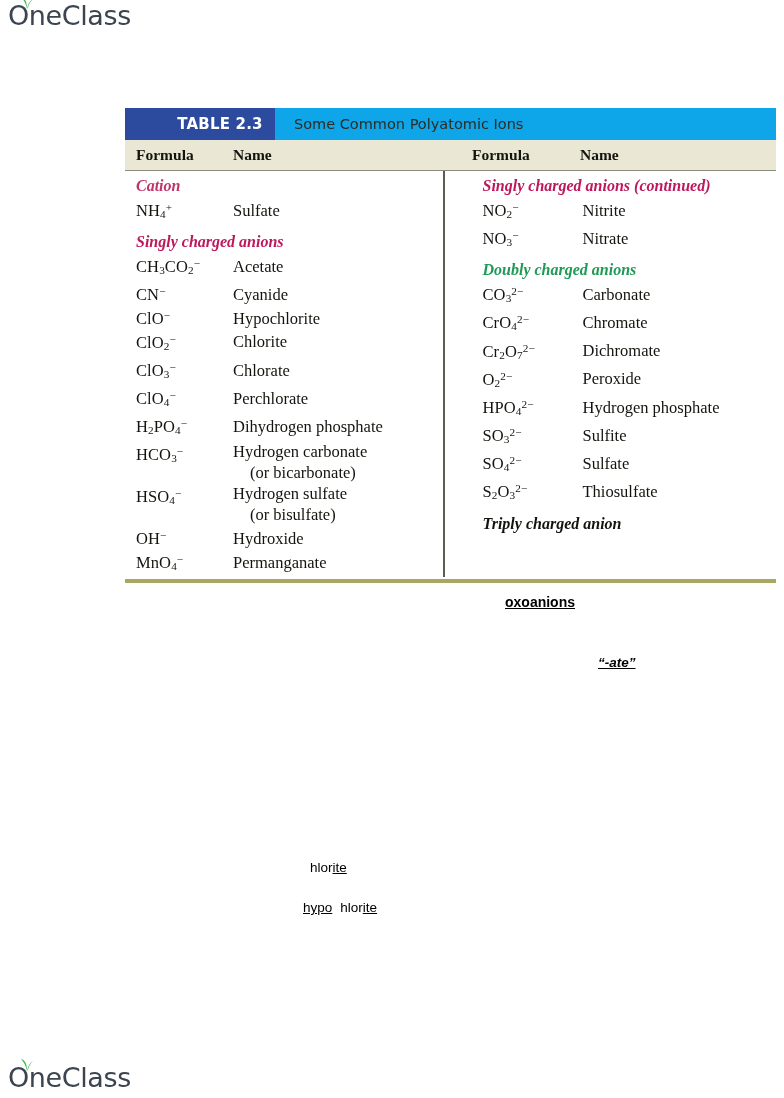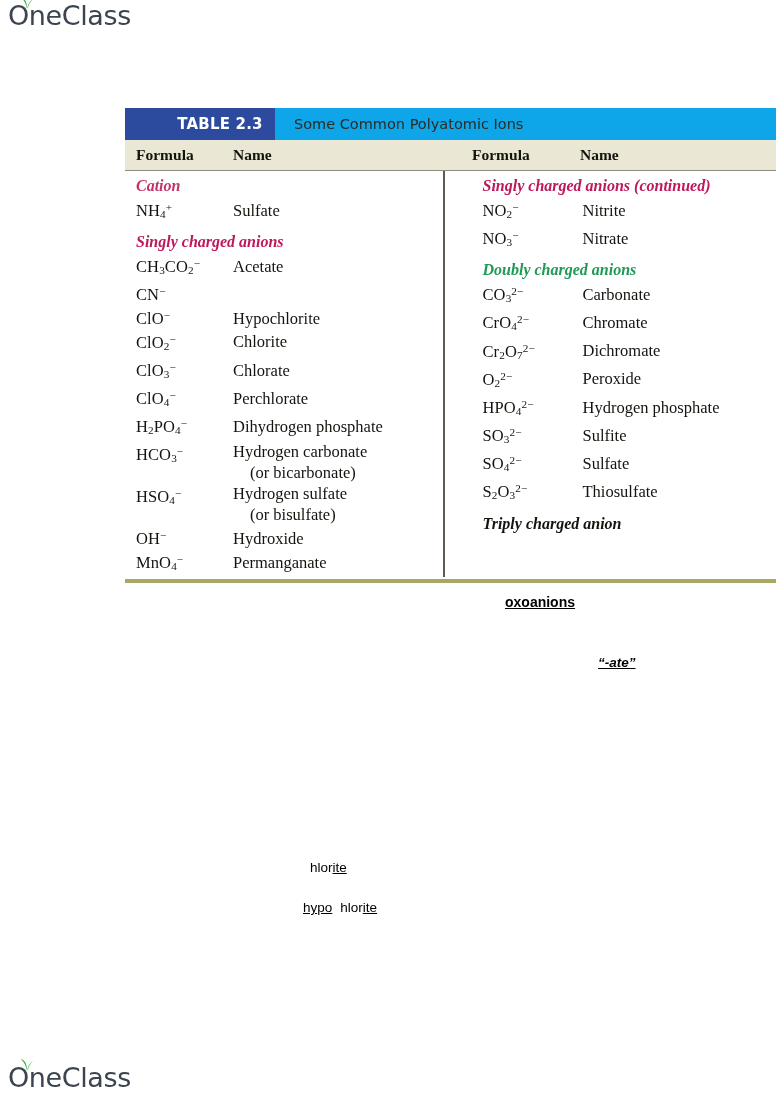--- a/index.html
+++ b/index.html
@@ -220,20 +220,21 @@
           <span class="ion-formula">NH<sub>4</sub><sup>+</sup></span>
           <span class="ion-name">Sulfate</span>
         </div>
         <div class="sec-head sec-singly">Singly charged anions</div>
         <div class="ion-row">
           <span class="ion-formula">CH<sub>3</sub>CO<sub>2</sub><sup>−</sup></span>
           <span class="ion-name">Acetate</span>
         </div>
         <div class="ion-row">
           <span class="ion-formula">CN<sup>−</sup></span>
+          <span class="ion-name">Cyanide</span>
         </div>
         <div class="ion-row">
           <span class="ion-formula">ClO<sup>−</sup></span>
           <span class="ion-name">Hypochlorite</span>
         </div>
         <div class="ion-row">
           <span class="ion-formula">ClO<sub>2</sub><sup>−</sup></span>
           <span class="ion-name">Chlorite</span>
         </div>
         <div class="ion-row">

